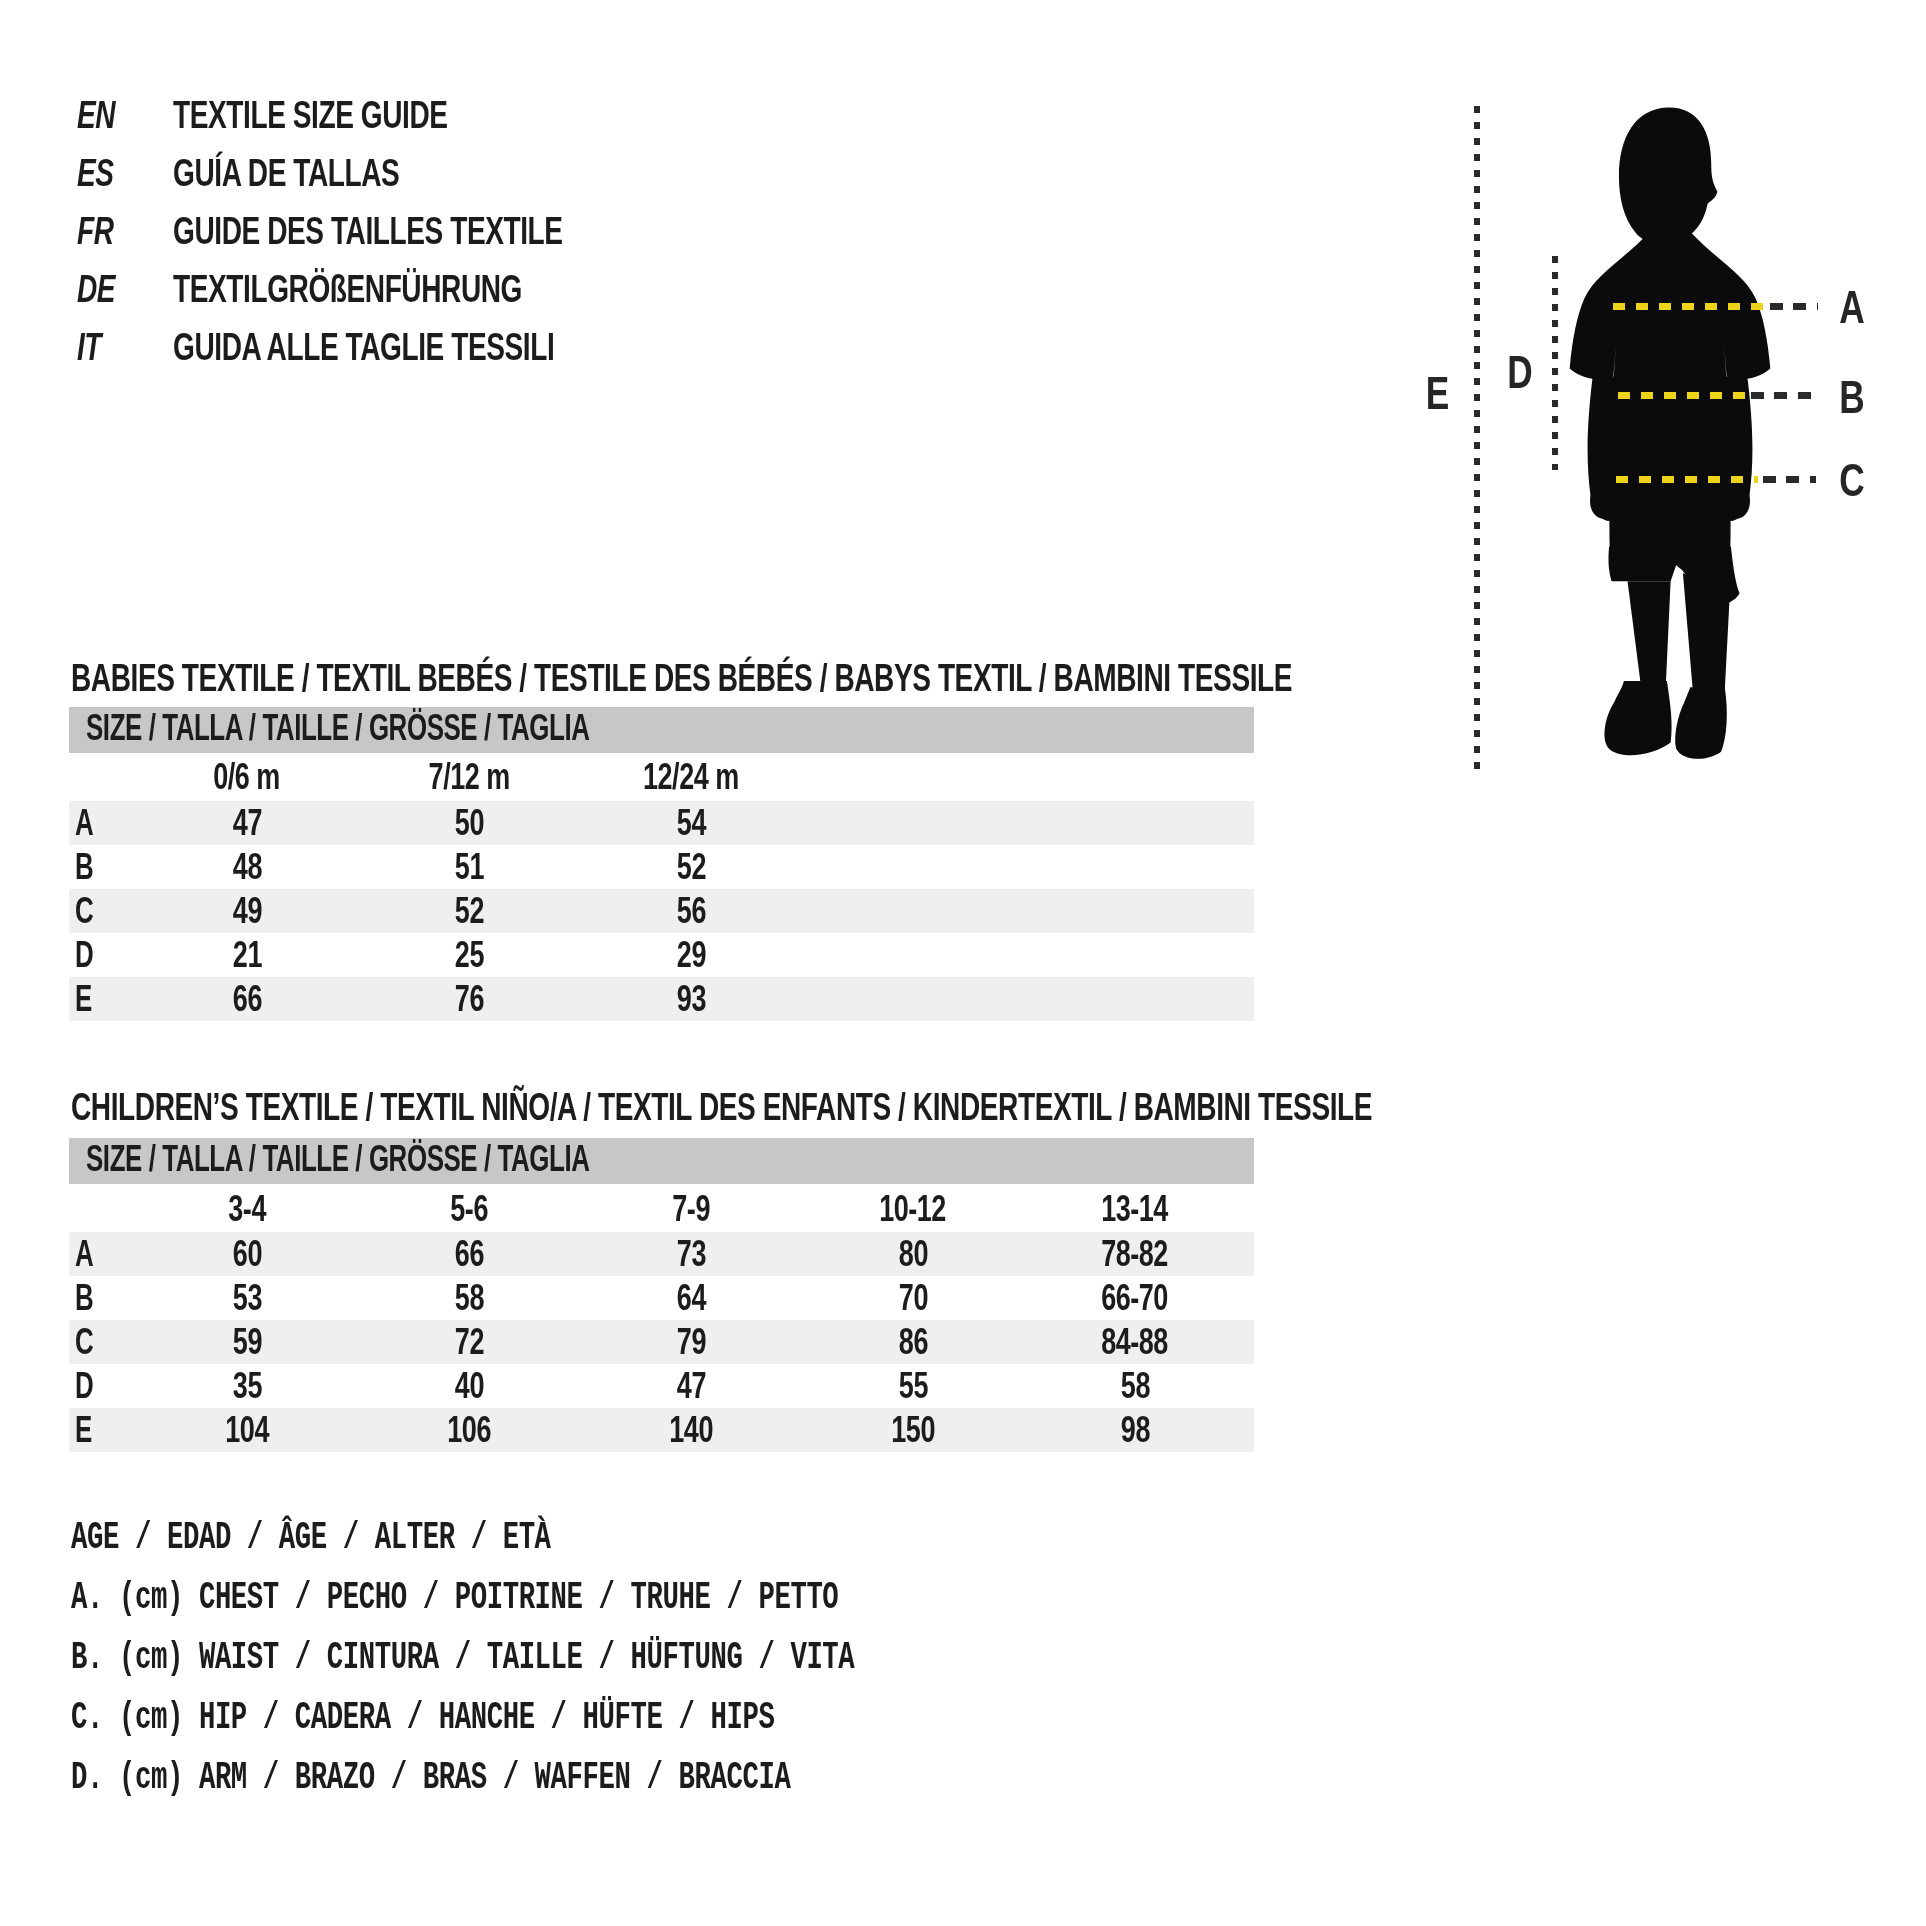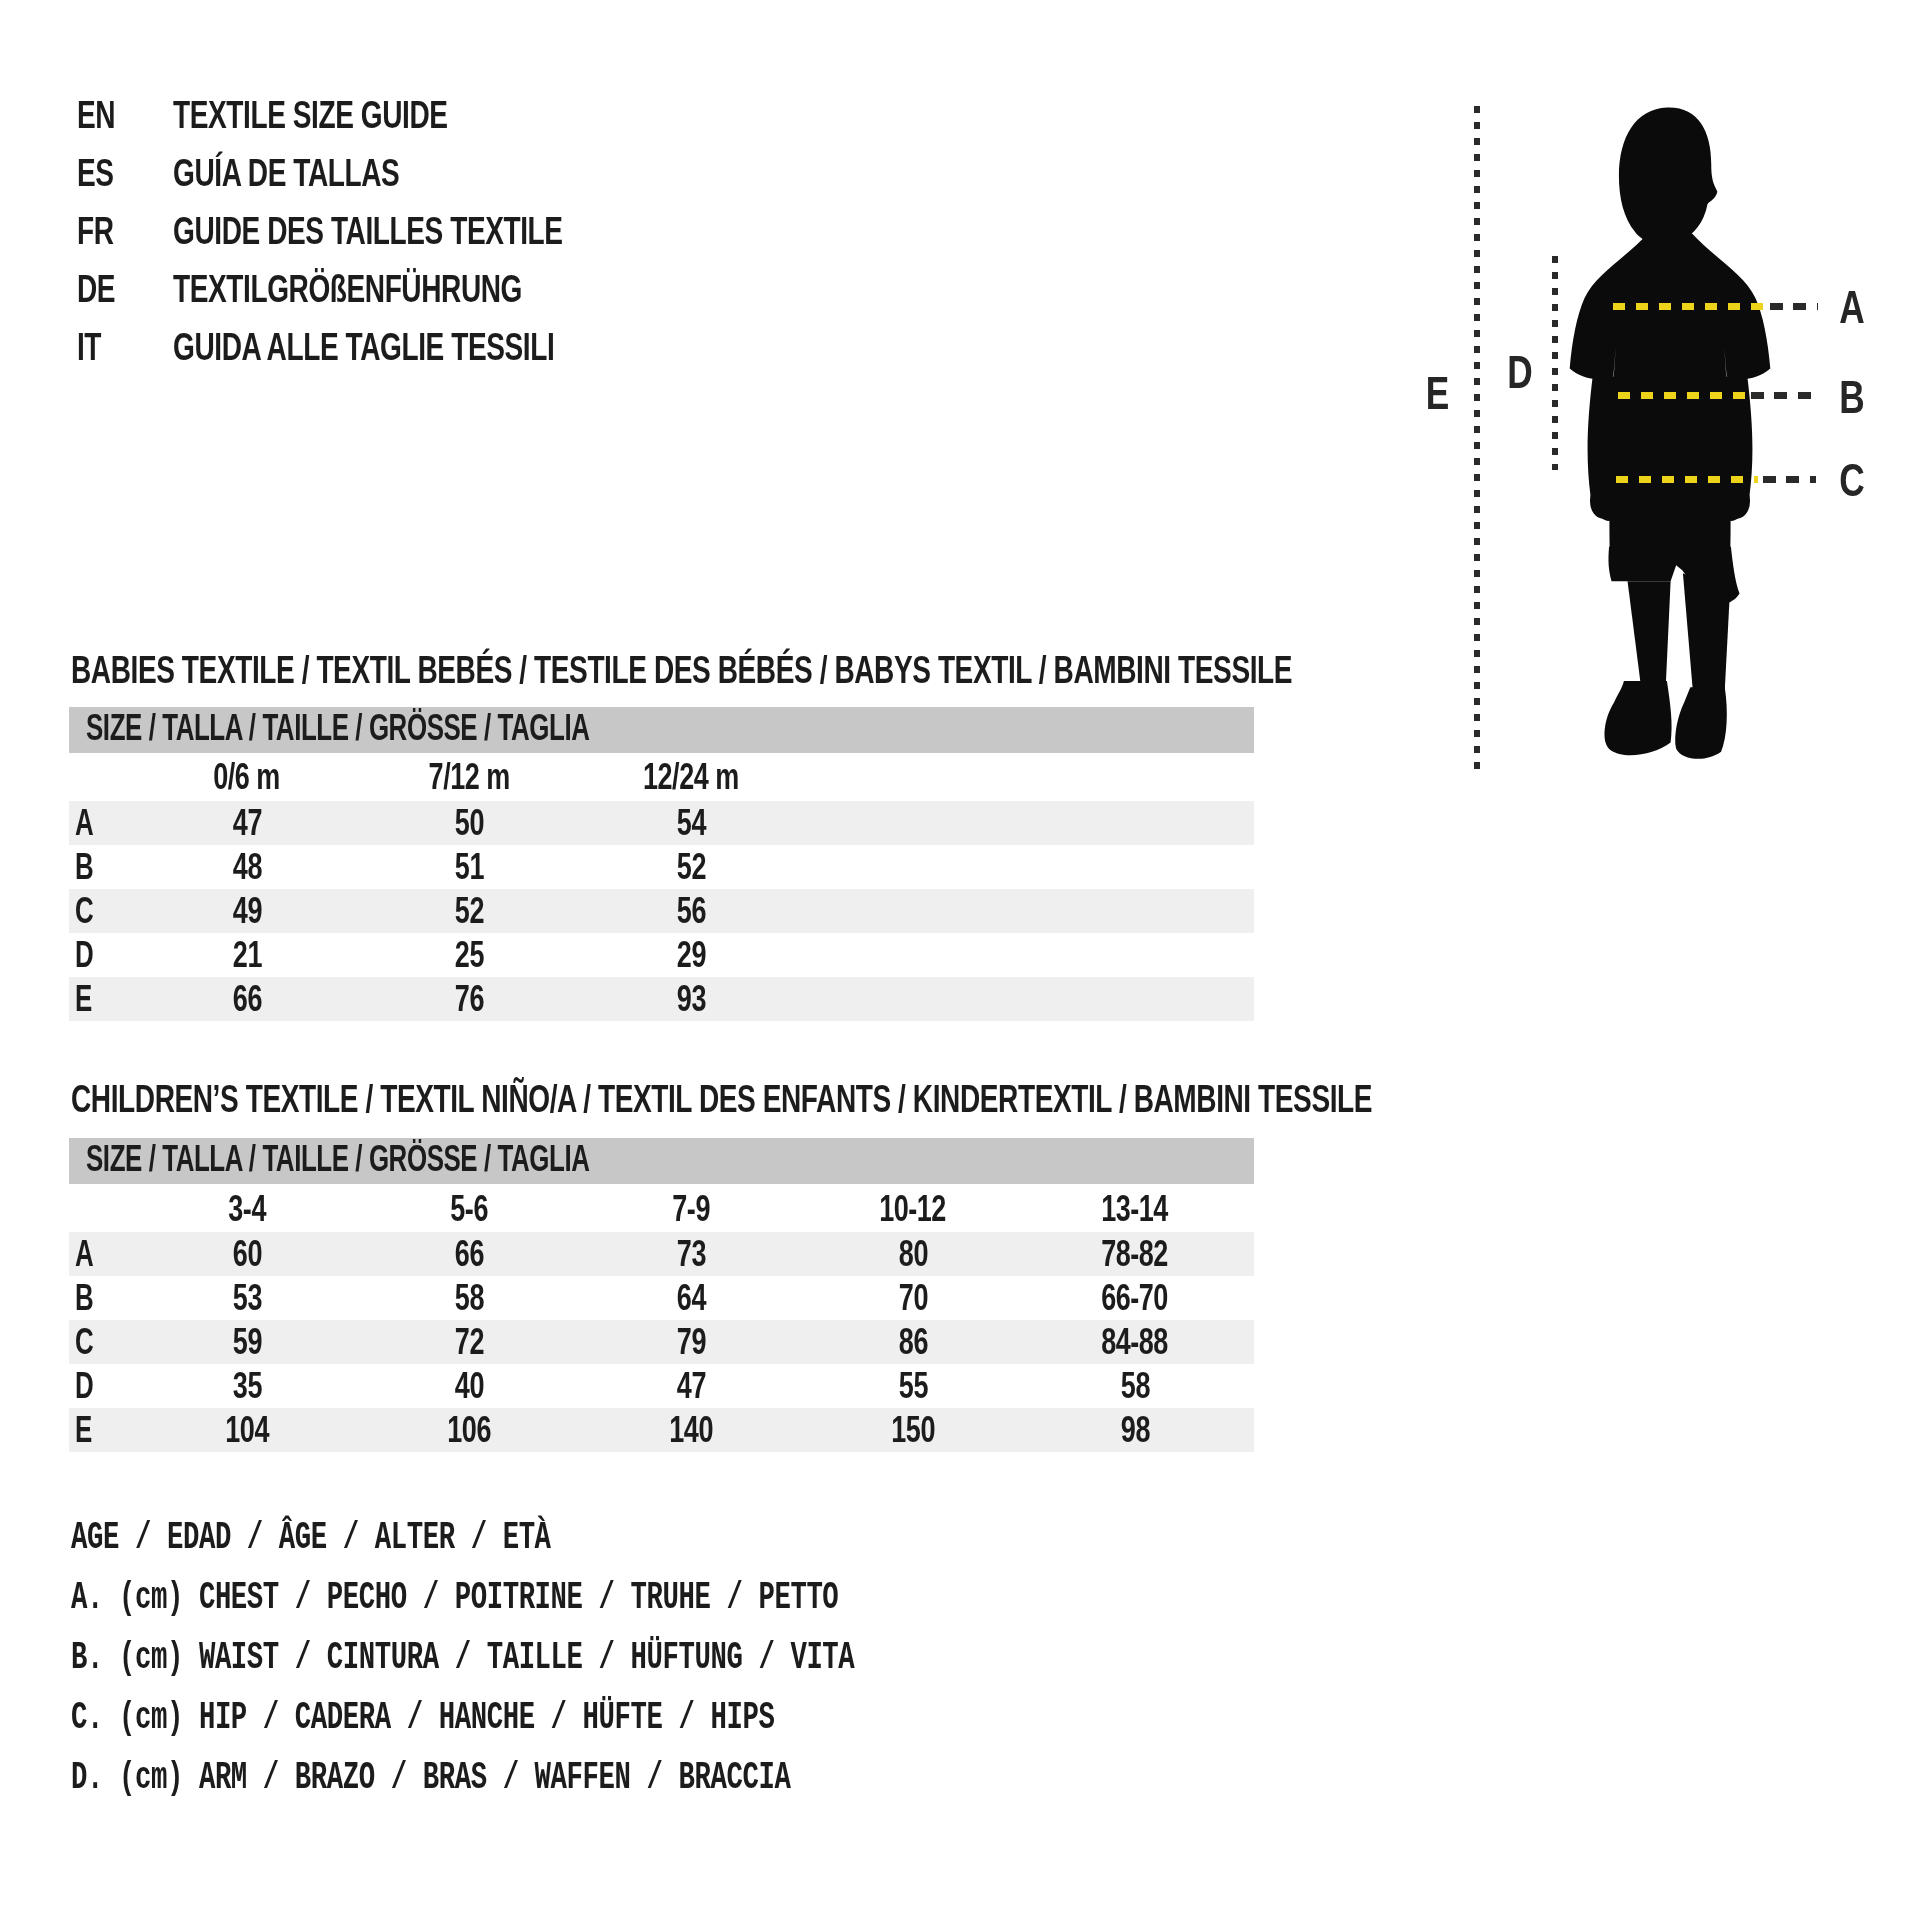--- a/index.html
+++ b/index.html
@@ -16,24 +16,24 @@
     background:#ffffff;color:var(--text,#1c1c1c);
     font-family:"Liberation Sans","DejaVu Sans",sans-serif;font-weight:700;
   }
   .abs{position:absolute;}
   
   .cond{display:inline-block;transform:scaleX(0.72);transform-origin:0 50%;white-space:nowrap;letter-spacing:-0.6px;}
   .condc{display:inline-block;transform:scaleX(0.75);transform-origin:50% 50%;white-space:nowrap;letter-spacing:-0.6px;}
   
   .lang-row{position:relative;height:58px;}
   .lang-row span{line-height:58px;font-size:39px;}
-  .lang-code{position:absolute;left:0;}
+  .lang-code{position:absolute;left:0;font-style:italic;}
   .lang-title{position:absolute;left:96px;}
   
-  .sec-title{height:44px;line-height:44px;font-size:39px;}
+  .sec-title{height:44px;line-height:44px;font-size:39px;margin-top:8px;}
   
   .size-bar{width:1185px;height:46px;background:var(--header-bar-gray,#c7c7c7);display:flex;align-items:flex-start;}
   .size-bar span{font-size:36px;margin-left:8.6px;}
   
   .t-head,.t-row{display:flex;align-items:center;width:1185px;}
   .t-head{height:48px;}
   .t-row{height:44px;}
   .t-row.stripe{background:var(--row-stripe-gray,#efefef);}
   .lab-col{width:67px;display:flex;align-items:center;padding-left:6.2px;box-sizing:border-box;font-size:36px;}
   .d-col{width:222px;display:flex;align-items:center;justify-content:center;font-size:36px;}

